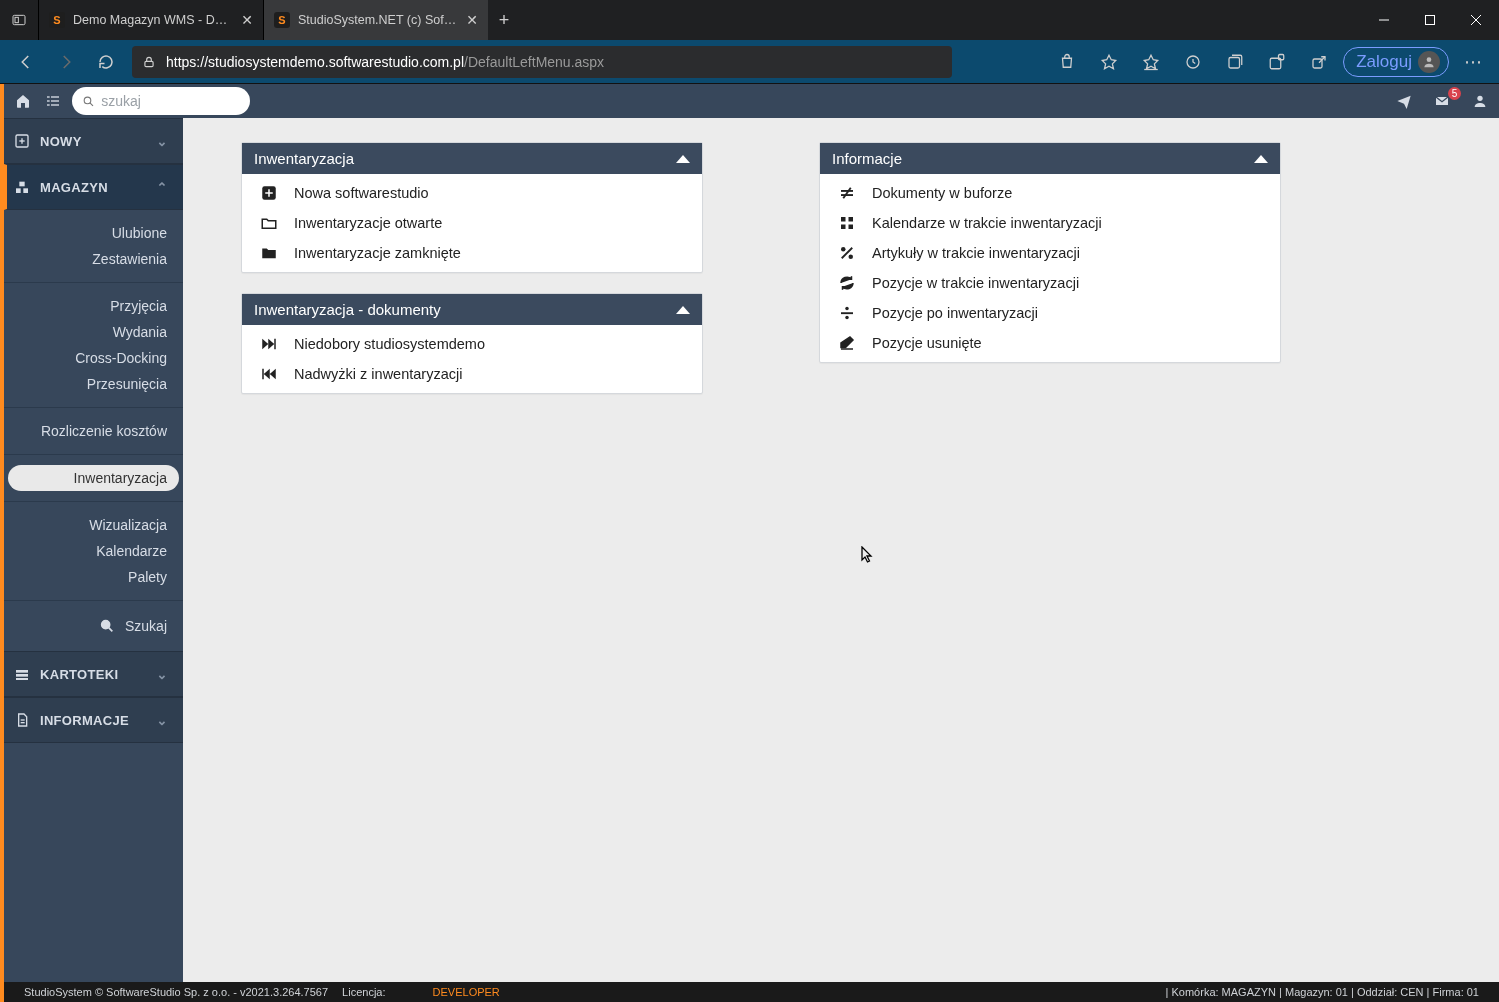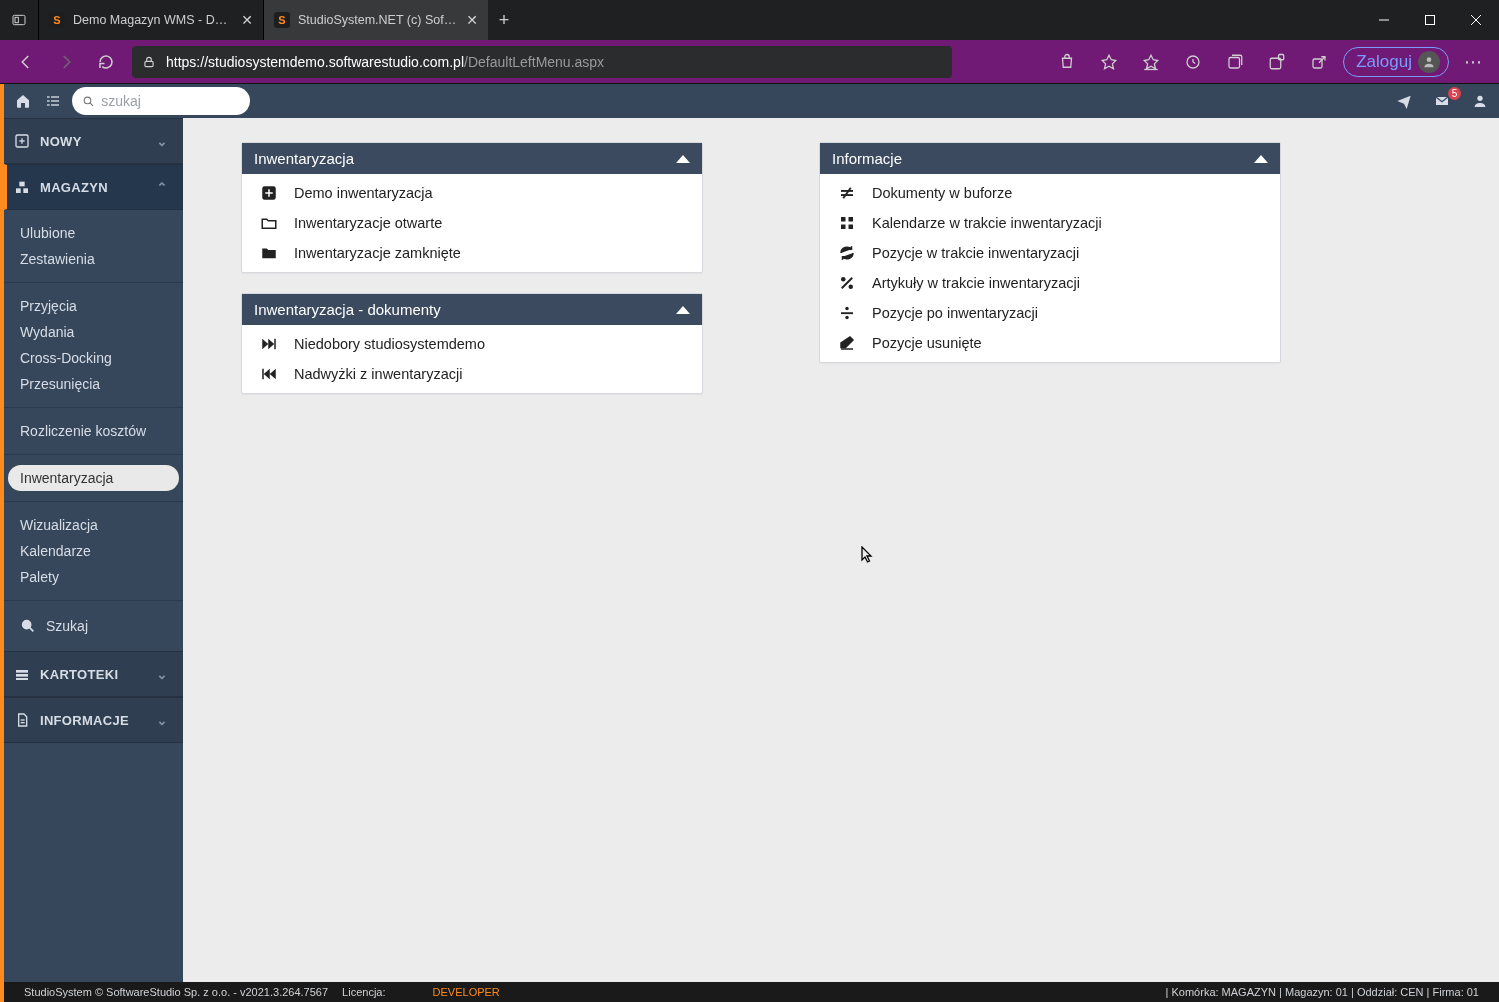--- a/index.html
+++ b/index.html
@@ -14,21 +14,21 @@
     .tab { display:flex; align-items:center; gap:8px; padding:0 10px; height:100%; max-width:225px; border-left:1px solid #000; font-size:12.5px; color:#cfcfcf; }
     .tab.active { background:#38393b; }
     .tab .favicon { width:16px;height:16px; background:#1e1e1e; border-radius:3px; display:flex; align-items:center; justify-content:center; color:#ff8b1f; font-weight:700; font-size:11px; }
     .tab .tab-title { overflow:hidden; text-overflow:ellipsis; white-space:nowrap; flex:1; }
     .tab .tab-close { font-size:14px; color:#cfcfcf; }
     .newtab { width:32px; text-align:center; font-size:18px; color:#cfcfcf; }
     .winctl { margin-left:auto; display:flex; height:100%; }
     .winbtn { width:46px; display:flex; align-items:center; justify-content:center; font-size:12px; color:#fff; }
     .winbtn svg { stroke:#fff; fill:none; width:12px;height:12px; }
 
-    .addrbar { background:#701a75; height:44px; display:flex; align-items:center; padding:0 8px; gap:4px; border-bottom:1px solid #121212; }
+    .addrbar { background:#0c4a6e; height:44px; display:flex; align-items:center; padding:0 8px; gap:4px; border-bottom:1px solid #121212; }
     .navbtn { width:36px; height:36px; display:flex; align-items:center; justify-content:center; color:#cfcfcf; }
     .navbtn.dim { color:#6b6b6b; }
     .navbtn svg { width:18px;height:18px; stroke:currentColor; fill:none; stroke-width:2; }
     .url-wrap { flex:0 0 820px; display:flex; align-items:center; height:32px; background:#2b2c2e; border-radius:4px; padding:0 10px; gap:10px; color:#cfcfcf; font-size:14px; margin-left:4px; }
     .url-wrap .lock { width:14px;height:14px; }
     .url-host { color:#fff; }
     .url-path { color:#9a9a9a; }
     .addr-right { margin-left:auto; display:flex; align-items:center; gap:6px; }
     .iconbtn { width:36px;height:36px; display:flex; align-items:center; justify-content:center; color:#cfcfcf; }
     .iconbtn svg { width:18px;height:18px; stroke:currentColor; fill:none; stroke-width:1.7; }
@@ -53,21 +53,21 @@
     .mail-wrap { position:relative; }
     .mail-wrap .badge { position:absolute; top:-3px; right:-8px; background:#d9434d; color:#fff; font-size:10px; line-height:13px; min-width:13px; padding:0 3px; border-radius:7px; text-align:center; }
 
     
     .sidebar { width:179px; background:#37475b; color:#d7dde6; display:flex; flex-direction:column; font-size:14px; }
     .menu-cat { display:flex; align-items:center; height:46px; padding:0 10px; gap:10px; background:#2f3e50; border-top:1px solid #253140; border-bottom:1px solid #253140; text-transform:uppercase; font-weight:600; font-size:13px; letter-spacing:.3px; }
     .menu-cat.active { border-left:3px solid #ff8b1f; padding-left:7px; background:#24374c; }
     .menu-cat .chev { margin-left:auto; width:22px; text-align:center; color:#8593a5; }
     .menu-cat svg, .menu-item svg { width:16px;height:16px; fill:currentColor; }
     .group-sep { height:1px; background:#2b3a4c; }
-    .menu-item { display:flex; align-items:center; height:26px; padding:0 12px; gap:10px; cursor:pointer; border-radius:14px; margin:0 4px 0 4px; }
+    .menu-item { display:flex; align-items:center; height:26px; padding:0 12px; gap:10px; cursor:pointer; border-radius:14px; margin:0 4px 0 4px;justify-content:flex-end; }
     .menu-item.tall { height:30px;}
     .menu-item.selected { background:#e9e9e9; color:#333; }
     .group-gap { height:10px; }
 
     
     .main { flex:1; background:#ececec; position:relative; overflow:auto; }
     .columns { display:flex; gap:116px; padding:24px 24px 24px 58px; }
     .col { display:flex; flex-direction:column; gap:20px; width:462px; }
     .panel { background:#fff; border:1px solid #d5d8dc; border-radius:2px; box-shadow:0 1px 1px rgba(0,0,0,.04); }
     .panel-head { background:#3b4a5e; color:#fff; display:flex; align-items:center; justify-content:space-between; padding:7px 12px; font-size:15px; }
@@ -371,21 +371,21 @@
                   </div>
                   <div class="panel-body">
                     <div class="row">
                         <span class="ic">
                           <svg viewBox="0 0 24 24">
                             <rect x="3" y="3" width="18" height="18" rx="3"></rect>
                             <rect x="11" y="7" width="2" height="10" fill="#fff"></rect>
                             <rect x="7" y="11" width="10" height="2" fill="#fff"></rect>
                           </svg>
                         </span>
-                        <span>Demo inwentaryzacja</span>
+                        <span>Nowa softwarestudio</span>
                       </div>
                     <div class="row">
                         <span class="ic">
                           <svg viewBox="0 0 24 24">
                             <path d="M3 7h6l2 2h10v10H3z" fill="none" stroke="currentColor" stroke-width="2"></path>
                           </svg>
                         </span>
                         <span>Inwentaryzacje otwarte</span>
                       </div>
                     <div class="row">
@@ -453,42 +453,42 @@
                             <rect x="4" y="4" width="6" height="6"></rect>
                             <rect x="14" y="4" width="6" height="6"></rect>
                             <rect x="4" y="14" width="6" height="6"></rect>
                             <rect x="14" y="14" width="6" height="6"></rect>
                           </svg>
                         </span>
                         <span>Kalendarze w trakcie inwentaryzacji</span>
                       </div>
                     <div class="row">
                         <span class="ic">
+                          <svg viewBox="0 0 24 24">
+                            <circle cx="7" cy="7" r="3"></circle>
+                            <circle cx="17" cy="17" r="3"></circle>
+                            <line x1="19" y1="5" x2="5" y2="19" stroke="currentColor" stroke-width="2.5"></line>
+                          </svg>
+                        </span>
+                        <span>Artykuły w trakcie inwentaryzacji</span>
+                      </div>
+                    <div class="row">
+                        <span class="ic">
                           <svg viewBox="0 0 24 24" fill="none" stroke="currentColor" stroke-width="2">
                             <path d="M4 12a8 8 0 0 1 14-5"></path>
                             <polyline points="18 3 18 7 14 7"></polyline>
                             <path d="M20 12a8 8 0 0 1-14 5"></path>
                             <polyline points="6 21 6 17 10 17"></polyline>
                           </svg>
                         </span>
                         <span>Pozycje w trakcie inwentaryzacji</span>
                       </div>
                     <div class="row">
                         <span class="ic">
                           <svg viewBox="0 0 24 24">
-                            <circle cx="7" cy="7" r="3"></circle>
-                            <circle cx="17" cy="17" r="3"></circle>
-                            <line x1="19" y1="5" x2="5" y2="19" stroke="currentColor" stroke-width="2.5"></line>
-                          </svg>
-                        </span>
-                        <span>Artykuły w trakcie inwentaryzacji</span>
-                      </div>
-                    <div class="row">
-                        <span class="ic">
-                          <svg viewBox="0 0 24 24">
                             <circle cx="12" cy="6" r="2.3"></circle>
                             <rect x="4" y="11" width="16" height="2.5"></rect>
                             <circle cx="12" cy="18" r="2.3"></circle>
                           </svg>
                         </span>
                         <span>Pozycje po inwentaryzacji</span>
                       </div>
                     <div class="row">
                         <span class="ic">
                           <svg viewBox="0 0 24 24" fill="none" stroke="currentColor" stroke-width="2">

